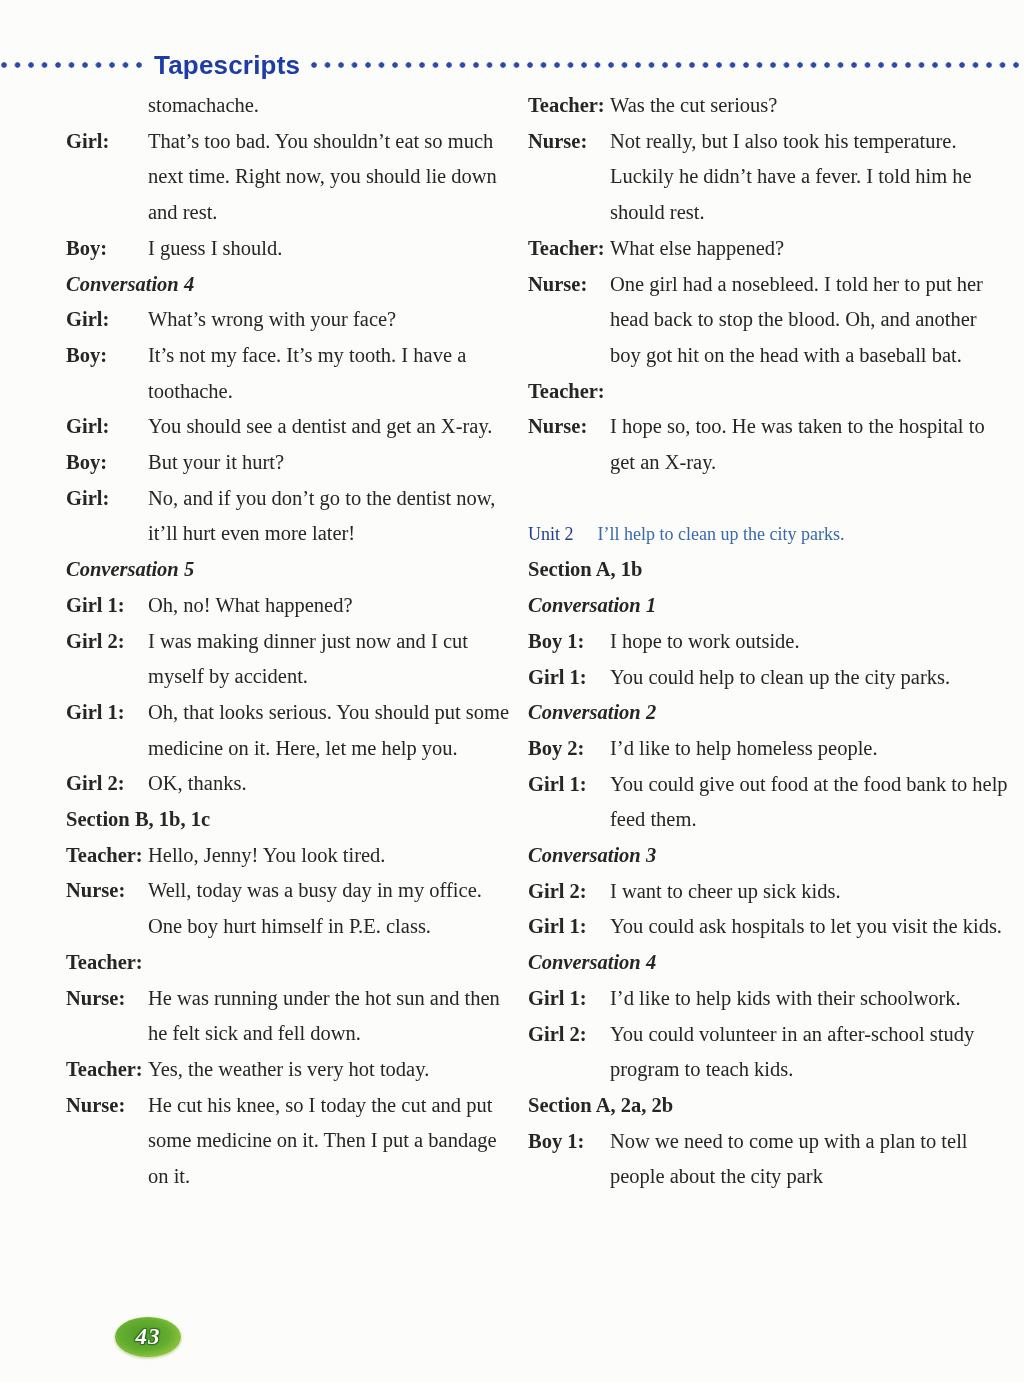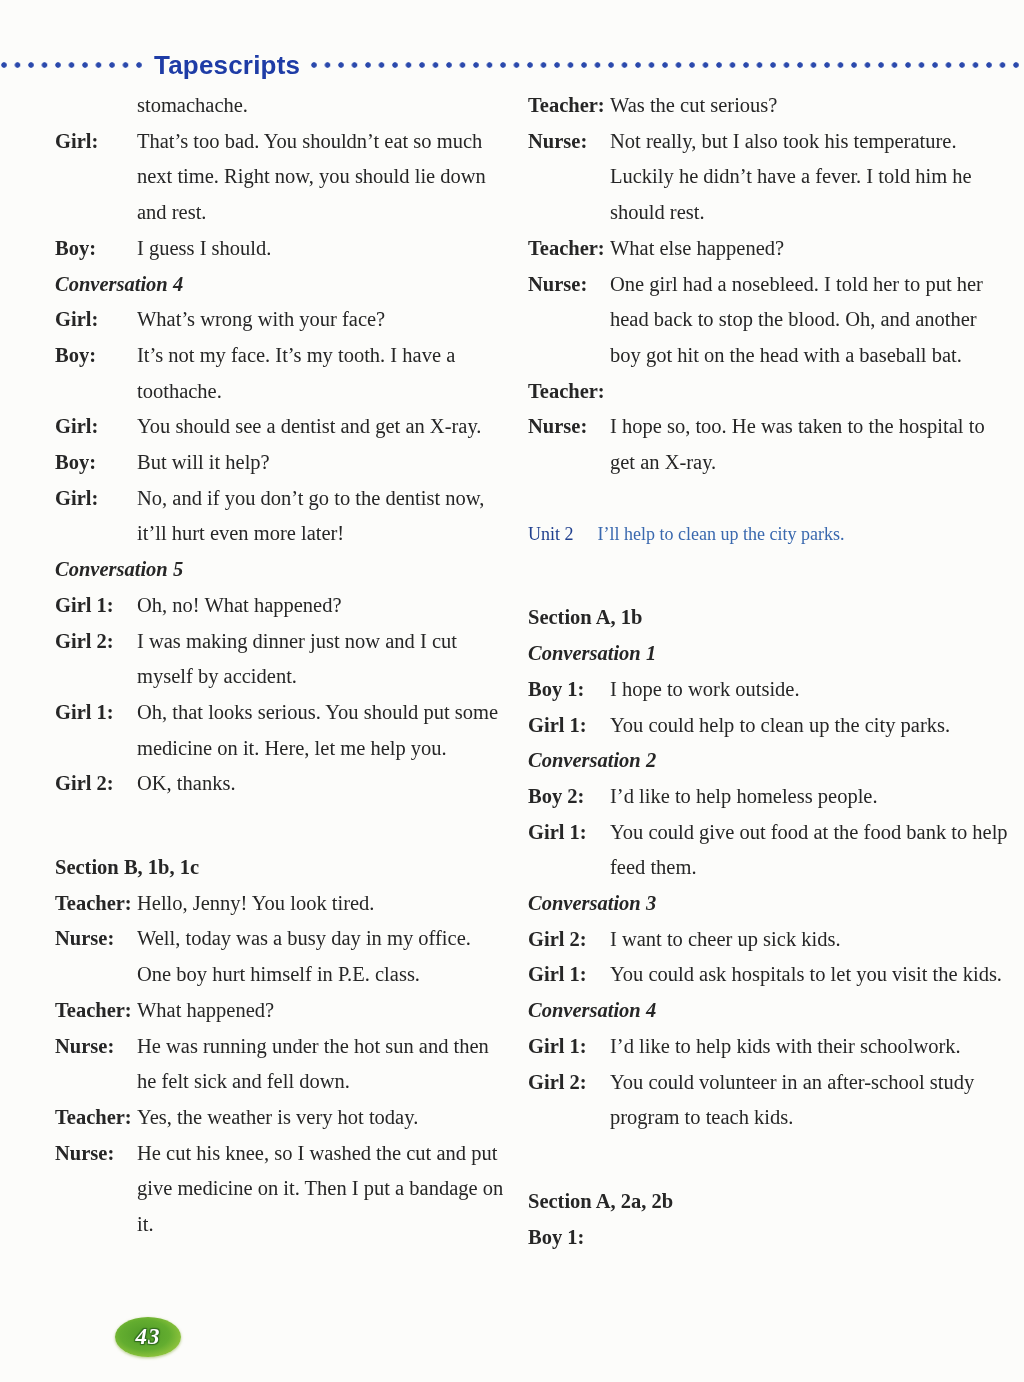--- a/index.html
+++ b/index.html
@@ -42,37 +42,36 @@
     letter-spacing: 0.2px;
   }
 
   
   .col {
     position: absolute;
     top: 88px;
     font-size: 20.5px;
     line-height: 35.7px;
   }
-  .col-left  { left: 55px;  width: 452px; }
+  .col-left  { left: 66px;  width: 452px; }
   .col-right { left: 528px; width: 482px; }
 
   .row { display: flex; }
   .speaker {
     flex: 0 0 82px;
     font-weight: 700;
   }
   .row-text { flex: 1 1 auto; }
 
   .conv-heading {
     font-weight: 700;
     font-style: italic;
   }
   .section-heading {
     font-weight: 700;
-    margin-top: 48px;
   }
   .spacer { height: 36px; }
 
   .unit-heading {
     font-weight: 400;
     font-size: 18px;
     line-height: 35.7px;
     white-space: nowrap;
   }
   .unit-label { color: #1f3f8e; margin-right: 24px; }
@@ -133,21 +132,21 @@
       <div class="row">
         <span class="speaker">Boy:</span>
         <span class="row-text">It’s not my face. It’s my tooth. I have a toothache.</span>
       </div>
       <div class="row">
         <span class="speaker">Girl:</span>
         <span class="row-text">You should see a dentist and get an X-ray.</span>
       </div>
       <div class="row">
         <span class="speaker">Boy:</span>
-        <span class="row-text">But will it help?</span>
+        <span class="row-text">But your it hurt?</span>
       </div>
       <div class="row">
         <span class="speaker">Girl:</span>
         <span class="row-text">No, and if you don’t go to the dentist now, it’ll hurt even more later!</span>
       </div>
       <div class="conv-heading">Conversation 5</div>
       <div class="row">
         <span class="speaker">Girl 1:</span>
         <span class="row-text">Oh, no! What happened?</span>
       </div>
@@ -167,33 +166,32 @@
       <div class="row">
         <span class="speaker">Teacher:</span>
         <span class="row-text">Hello, Jenny! You look tired.</span>
       </div>
       <div class="row">
         <span class="speaker">Nurse:</span>
         <span class="row-text">Well, today was a busy day in my office. One boy hurt himself in P.E. class.</span>
       </div>
       <div class="row">
         <span class="speaker">Teacher:</span>
-        <span class="row-text">What happened?</span>
       </div>
       <div class="row">
         <span class="speaker">Nurse:</span>
         <span class="row-text">He was running under the hot sun and then he felt sick and fell down.</span>
       </div>
       <div class="row">
         <span class="speaker">Teacher:</span>
         <span class="row-text">Yes, the weather is very hot today.</span>
       </div>
       <div class="row">
         <span class="speaker">Nurse:</span>
-        <span class="row-text">He cut his knee, so I washed the cut and put give medicine on it. Then I put a bandage on it.</span>
+        <span class="row-text">He cut his knee, so I today the cut and put some medicine on it. Then I put a bandage on it.</span>
       </div>
     </div>
   <div class="col col-right" id="col-right">
       <div class="row">
         <span class="speaker">Teacher:</span>
         <span class="row-text">Was the cut serious?</span>
       </div>
       <div class="row">
         <span class="speaker">Nurse:</span>
         <span class="row-text">Not really, but I also took his temperature. Luckily he didn’t have a fever. I told him he should rest.</span>
@@ -248,20 +246,21 @@
         <span class="speaker">Girl 1:</span>
         <span class="row-text">I’d like to help kids with their schoolwork.</span>
       </div>
       <div class="row">
         <span class="speaker">Girl 2:</span>
         <span class="row-text">You could volunteer in an after-school study program to teach kids.</span>
       </div>
       <div class="section-heading">Section A, 2a, 2b</div>
       <div class="row">
         <span class="speaker">Boy 1:</span>
+        <span class="row-text">Now we need to come up with a plan to tell people about the city park</span>
       </div>
     </div>
 
   <div class="badge">
     <span class="badge-num">43</span>
   </div>
 
 </div>
 
 </body></html>

